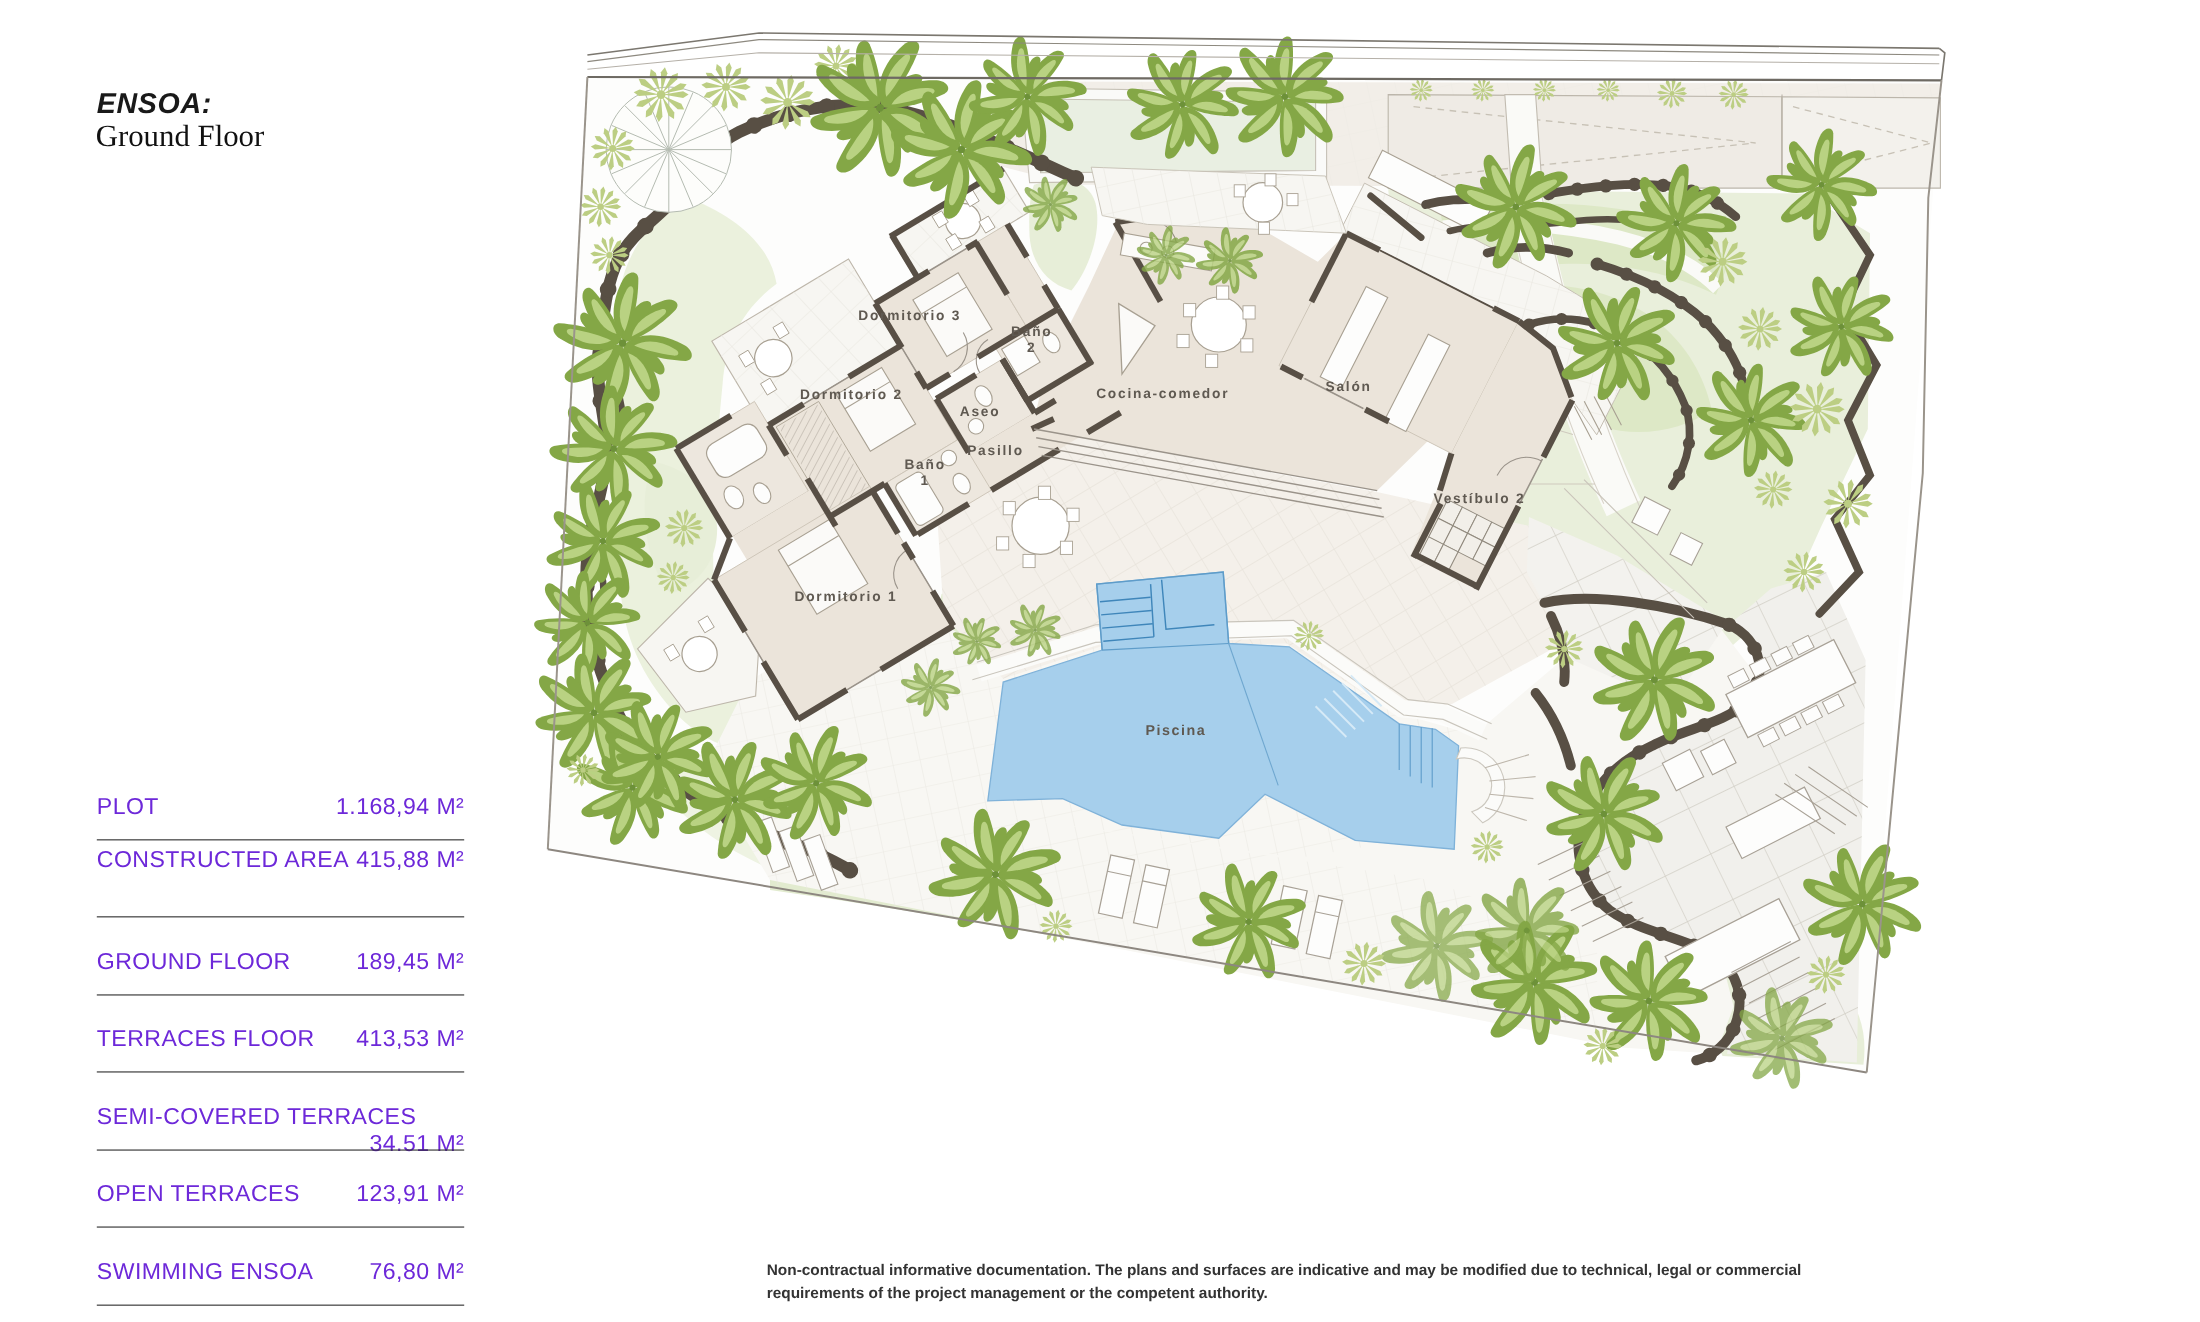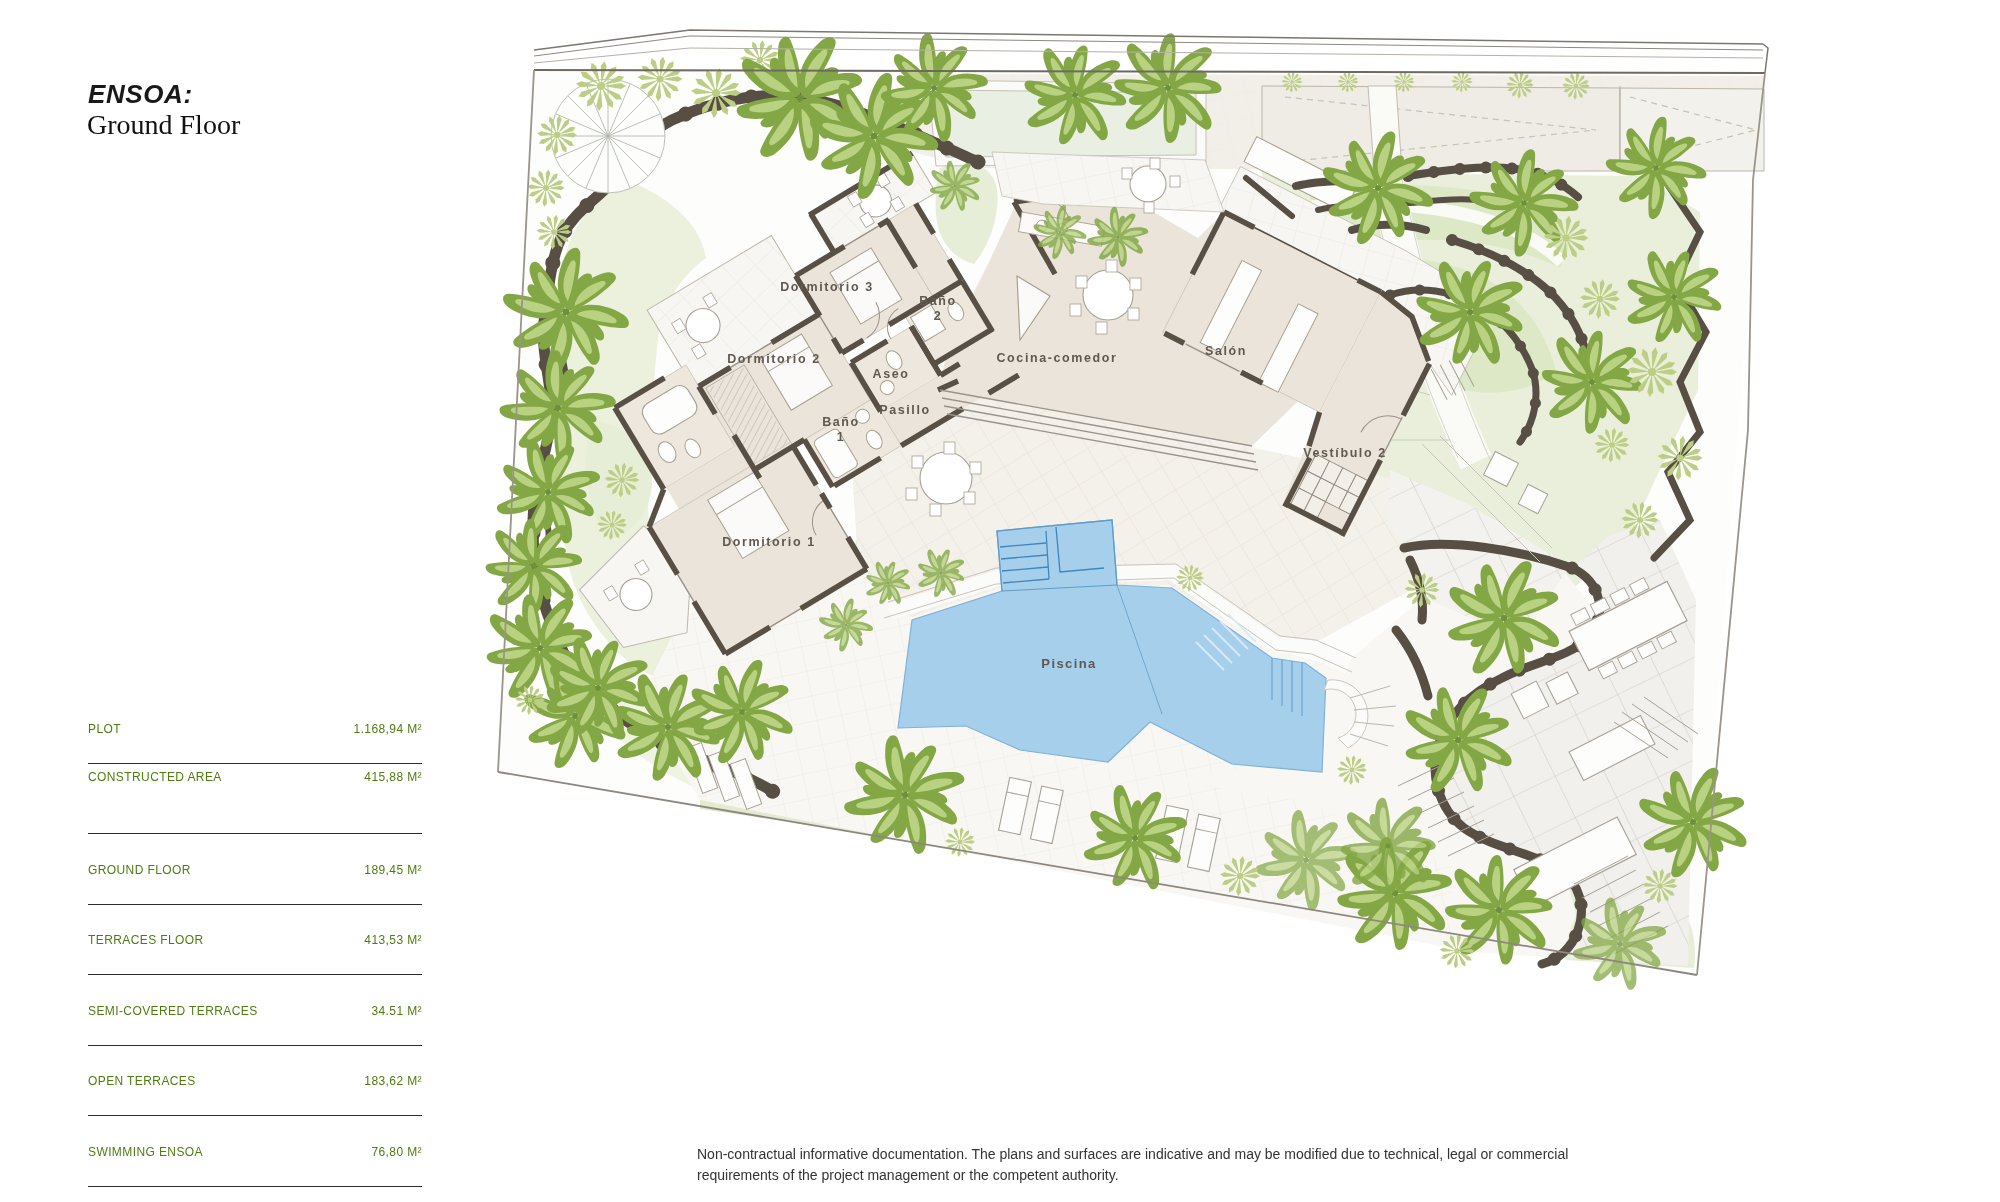--- a/index.html
+++ b/index.html
@@ -1,24 +1,24 @@
 <!DOCTYPE html>
 <html><head>
 <meta charset="utf-8">
 <style>
   html,body{margin:0;padding:0;background:#ffffff;}
   .page{position:relative;width:2000px;height:1202px;background:#ffffff;overflow:hidden;
         font-family:"Liberation Sans", sans-serif;}
   .title1{position:absolute;left:88px;top:79px;font-size:26px;font-weight:bold;color:#191919;letter-spacing:0.6px;font-style:italic;}
   .title2{position:absolute;left:87px;top:109px;font-family:"Liberation Serif",serif;font-size:28px;color:#111111;}
-  .trow{position:absolute;left:88px;width:334px;font-size:12px;color:#4d7c0f;letter-spacing:0.4px;}
+  .trow{position:absolute;left:88px;width:334px;font-size:21px;color:#6d28d9;letter-spacing:0.4px;}
   .trow .lab{float:left;}
   .trow .val{float:right;}
   .tline{position:absolute;left:88px;width:334px;border-top:1.6px solid #2c2c2c;}
-  .foot{position:absolute;left:697px;top:1144px;width:1000px;font-size:14px;line-height:20.5px;color:#333333;}
+  .foot{position:absolute;left:697px;top:1144px;width:1000px;font-size:14px;line-height:20.5px;color:#333333;font-weight:bold;}
 </style>
 </head>
 <body>
 <div class="page">
 
 <svg width="2000" height="1202" viewBox="0 0 2000 1202" style="position:absolute;left:0;top:0">
 <defs>
   <g id="frond">
           <path d="M2,0 C10,-13 28,-17 46,-13 C54,-11 56,-4 50,-2 C33,3 11,4 2,0 Z"></path>
         </g>
@@ -734,21 +734,21 @@
 <div class="tline" style="top:974px"></div>
 
 <div class="trow" style="top:1004px">
       <span class="lab">SEMI-COVERED TERRACES</span>
       <span class="val">34.51 M²</span>
     </div>
 <div class="tline" style="top:1045px"></div>
 
 <div class="trow" style="top:1074px">
       <span class="lab">OPEN TERRACES</span>
-      <span class="val">183,62 M²</span>
+      <span class="val">123,91 M²</span>
     </div>
 <div class="tline" style="top:1115px"></div>
 
 <div class="trow" style="top:1145px">
       <span class="lab">SWIMMING ENSOA</span>
       <span class="val">76,80 M²</span>
     </div>
 <div class="tline" style="top:1186px"></div>
 
 <div class="foot">Non-contractual informative documentation. The plans and surfaces are indicative and may be modified due to technical, legal or commercial<br>requirements of the project management or the competent authority.</div>

